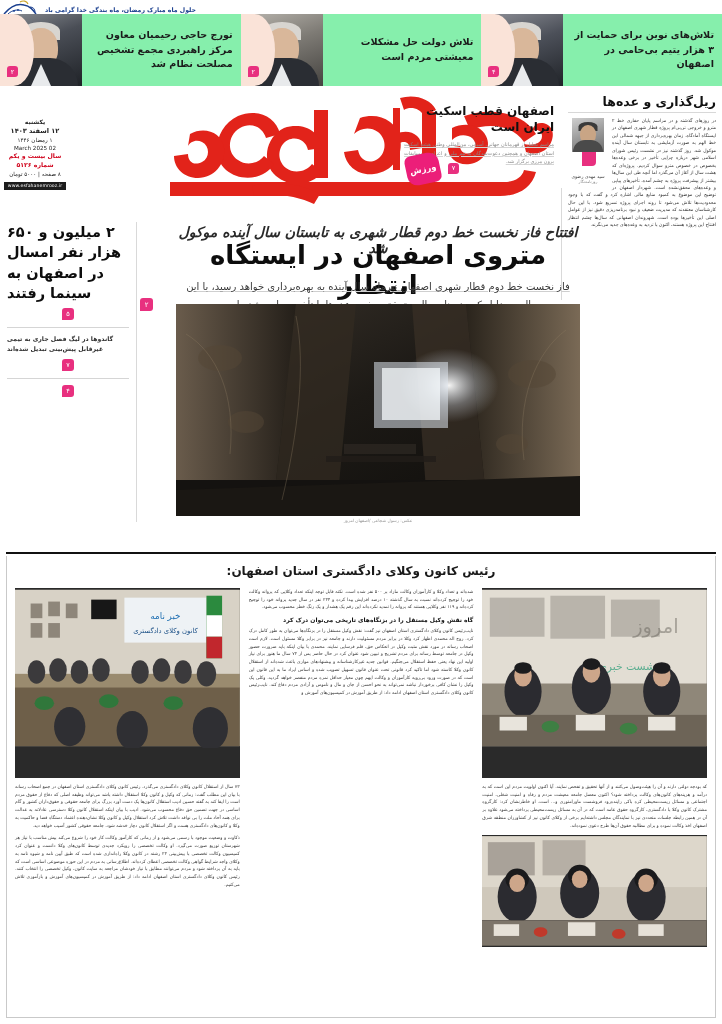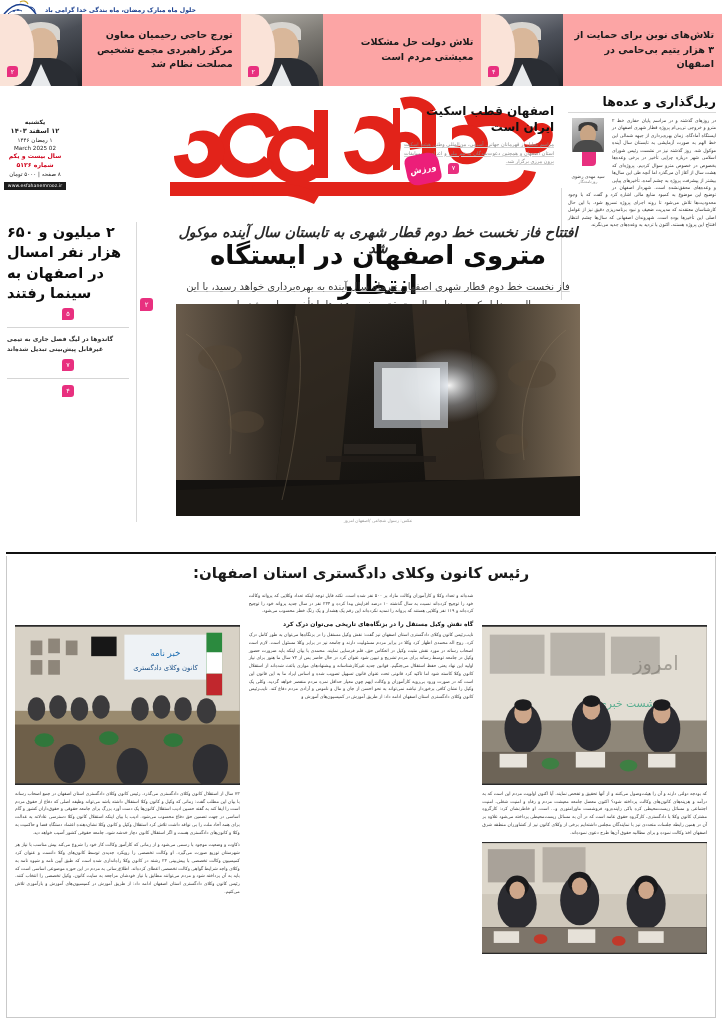--- a/index.html
+++ b/index.html
@@ -8,21 +8,21 @@
     width: 722px; height: 1024px;
     background: #ffffff;
     font-family: "DejaVu Sans", "Liberation Sans", sans-serif;
     overflow: hidden;
   }
   .page { position: relative; width: 722px; height: 1024px; background:#fff; }
 
   
   .teaser-band {
     position: absolute; top: 14px; left: 0; width: 722px; height: 72px;
-    background: #fca5a5; display: flex; flex-direction: row-reverse;
+    background: #86efac; display: flex; flex-direction: row-reverse;
   }
   .teaser {
     position: relative; flex: 1 1 33.33%; height: 72px;
     display: flex; flex-direction: row-reverse; align-items: center;
     overflow: hidden;
   }
   .teaser-photo {
     width: 82px; height: 72px; flex: 0 0 82px;
     background: linear-gradient(150deg,#6d6a66 0%,#3f4349 48%,#25282c 100%);
     position: relative; overflow: hidden;
@@ -223,33 +223,33 @@
     position: absolute; right: 160px; top: 96px; width: 1px; height: 112px; background: #d9d9d9;
   }
 
   
   .bottom-rule-top { position:absolute; left: 6px; top: 552px; width: 710px; height: 2px; background:#111; }
   .bottom {
     position: absolute; top: 556px; left: 6px; width: 710px; height: 462px;
     border: 1px solid #c9c9c9; border-top: none; padding: 6px 8px 4px 8px;
   }
   .bottom-kicker {
-    font-size: 15px; font-weight: bold; color: #1a1a1a; text-align: center;
+    font-size: 12px; font-weight: bold; color: #1a1a1a; text-align: center;
     direction: rtl; margin-top: 2px;
   }
   .bottom-head {
     font-size: 25px; font-weight: bold; color: #0b0b0b; text-align: center;
     direction: rtl; margin-top: 5px; letter-spacing: -0.3px;
   }
   .bottom-grid {
     display: flex; flex-direction: row-reverse; gap: 9px; margin-top: 10px;
     height: 392px;
   }
   .bcol { flex: 1 1 33.33%; direction: rtl; position: relative; }
-  .bphoto { width: 100%; height: 160px; overflow: hidden; background: #2a2a2a; margin-top: 33px; }
+  .bphoto { width: 100%; height: 190px; overflow: hidden; background: #2a2a2a; }
   .bphoto svg { width: 100%; height: 160px; display: block; }
   .btext {
     font-size: 4.5px; line-height: 1.72; text-align: justify; color: #3a3a3a;
     margin-top: 5px;
   }
   .btext.notop { margin-top: 0; }
   .bsubhead {
     font-size: 6px; font-weight: bold; color: #111; text-align: right;
     margin: 4px 0 3px 0; line-height: 1.5;
   }

